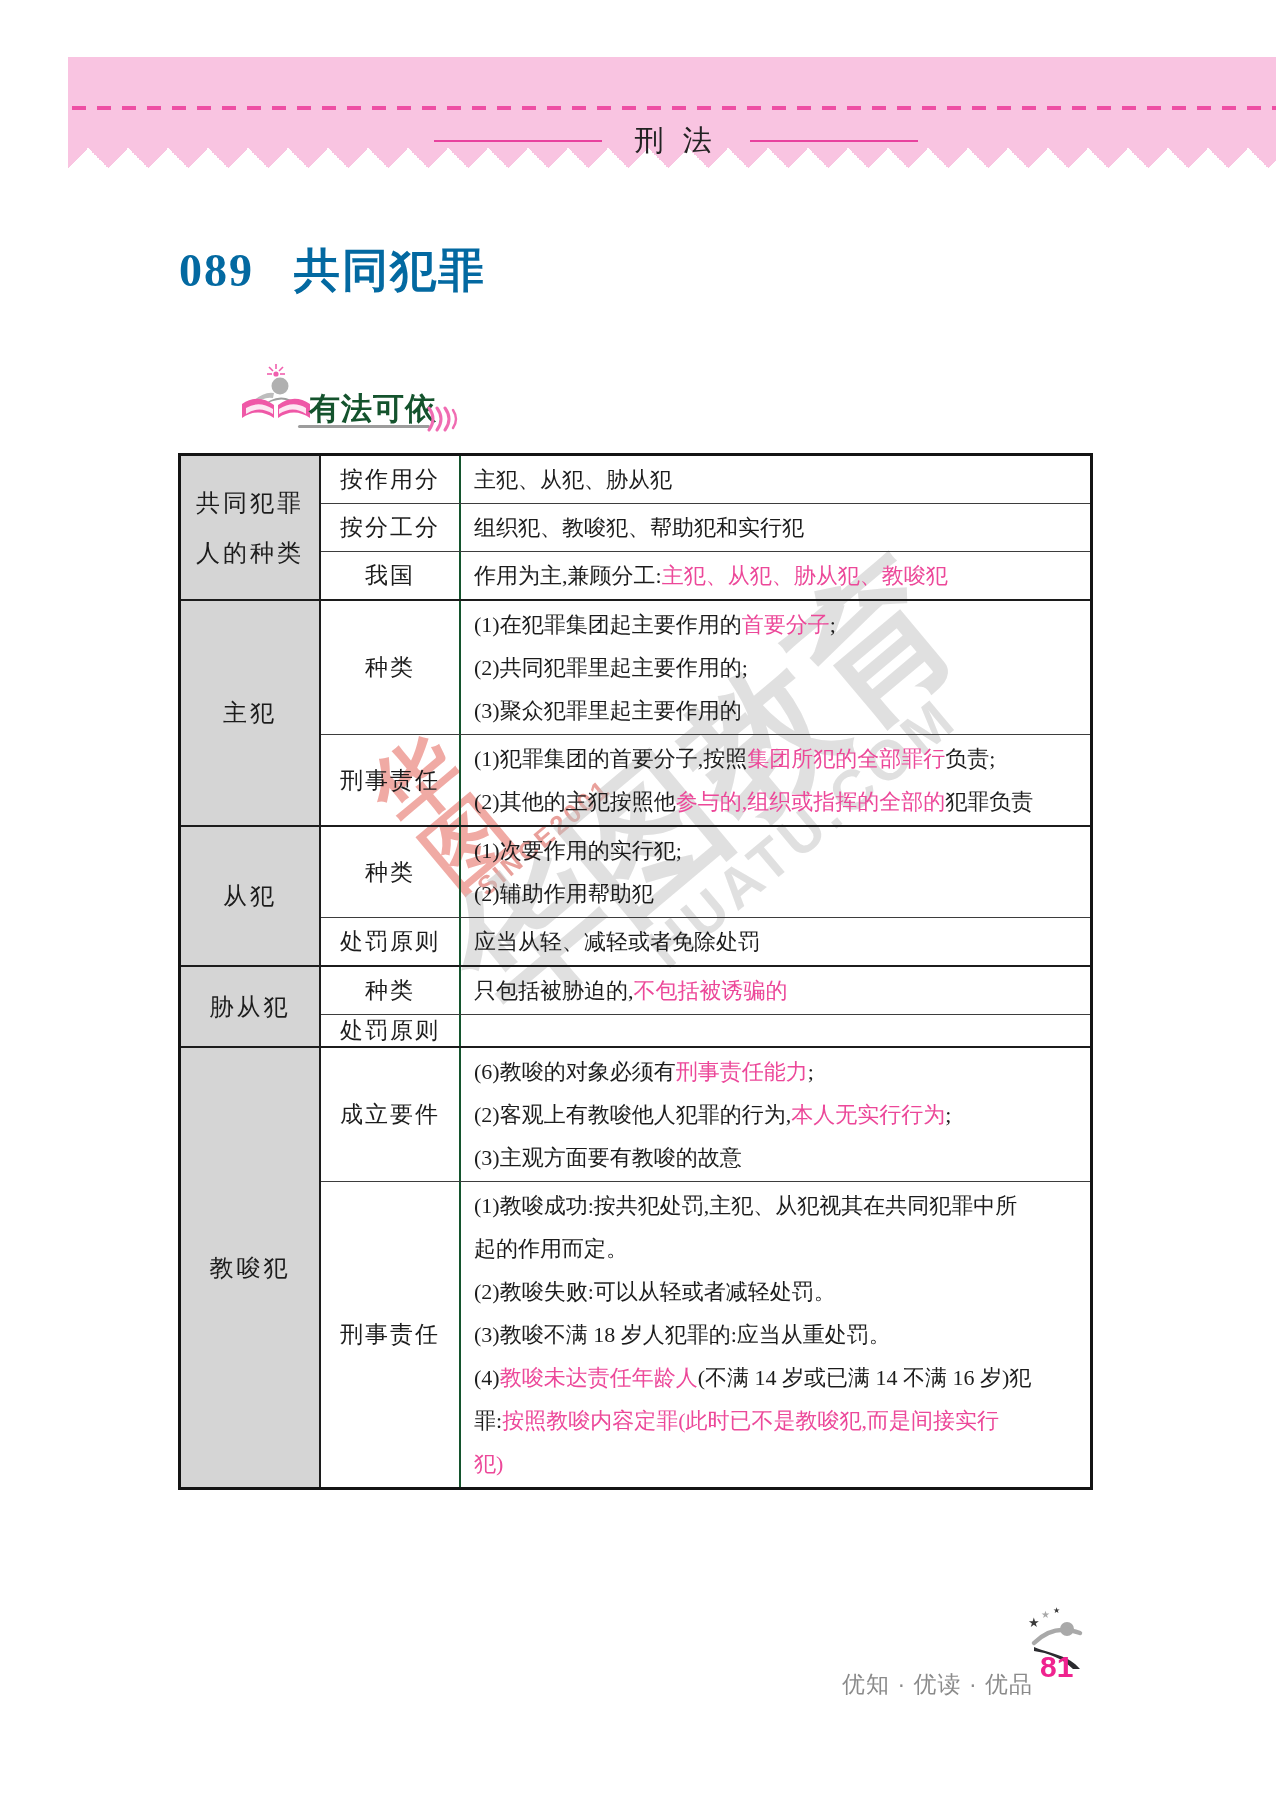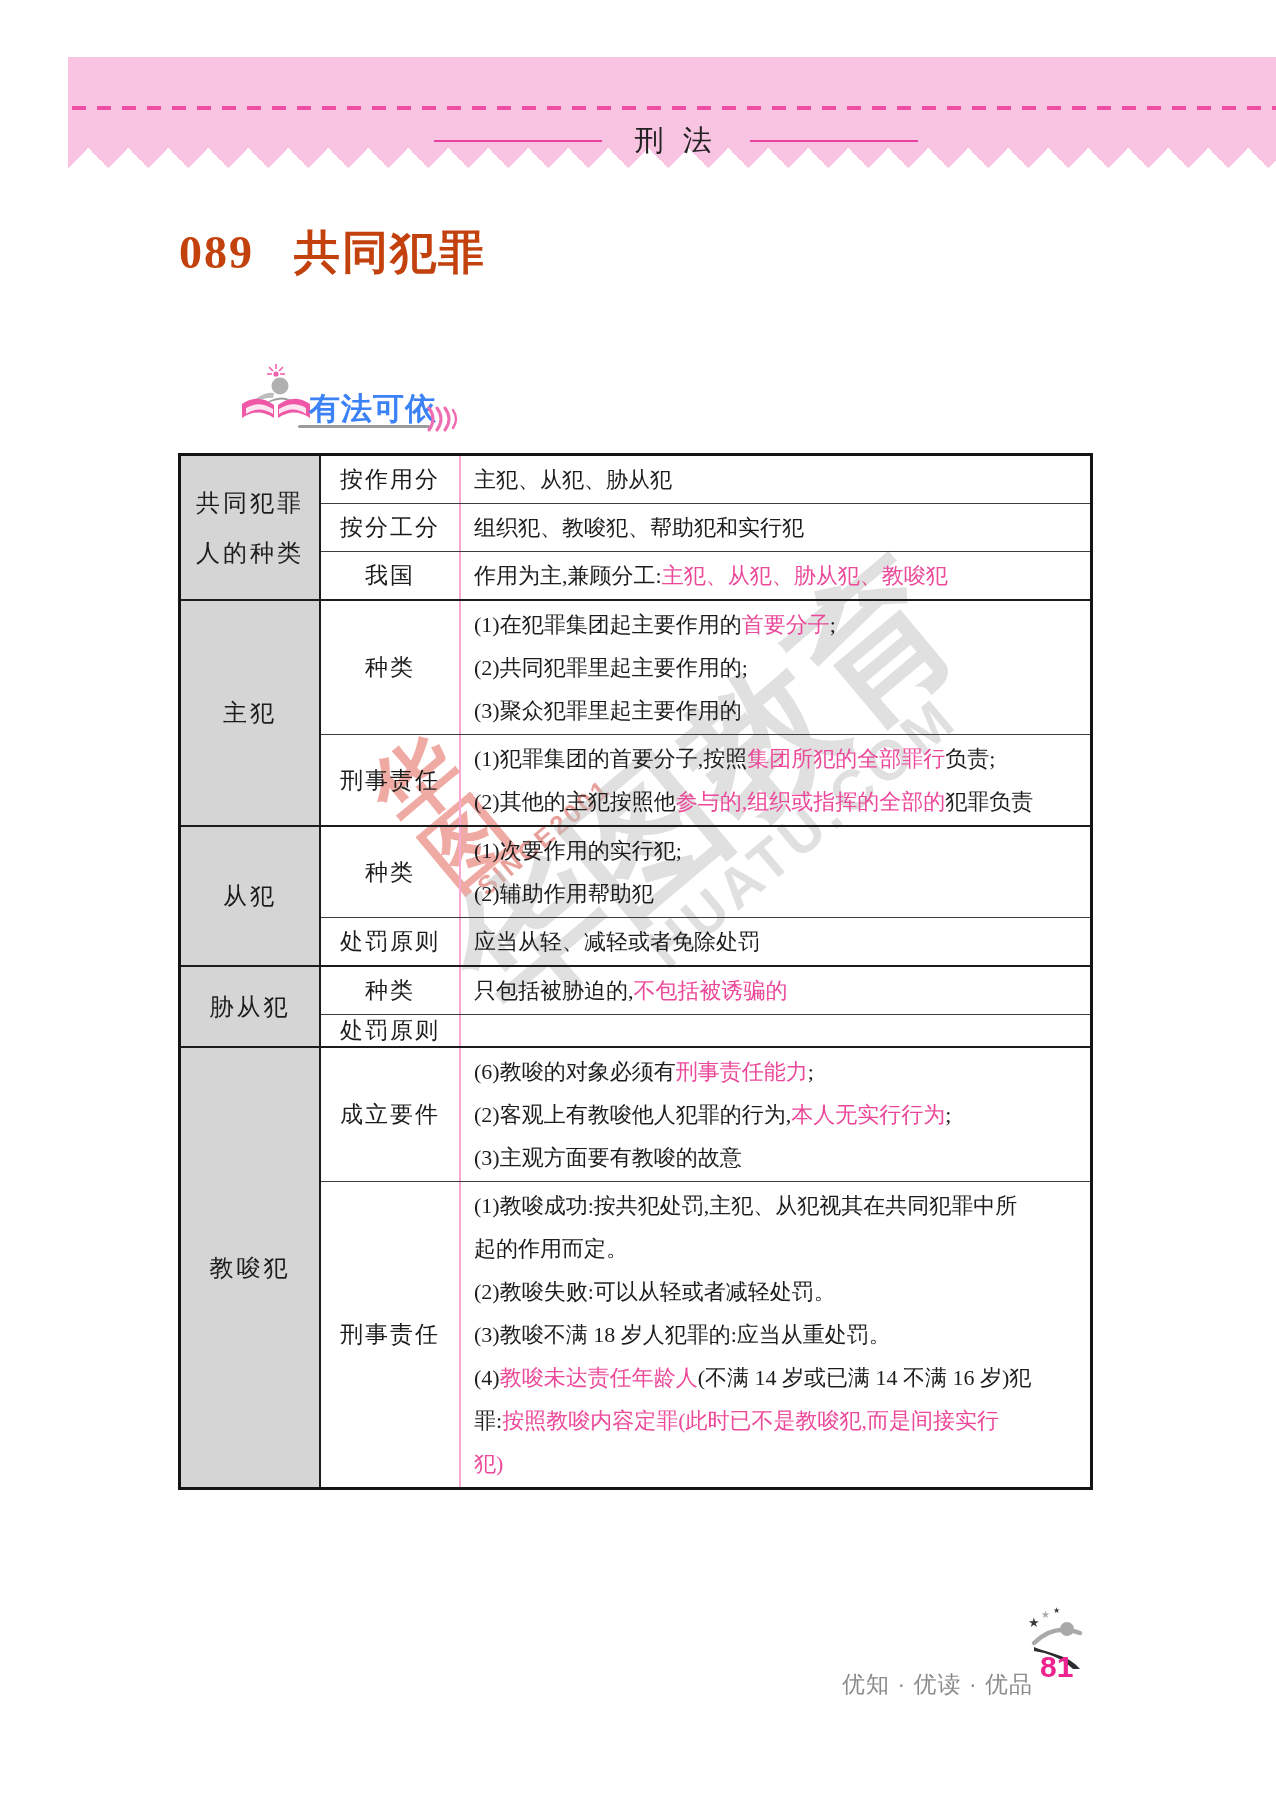--- a/index.html
+++ b/index.html
@@ -13,31 +13,31 @@
   .band-main{height:91px;background:#f9c4e1;position:relative;}
   .band-dash{position:absolute;left:4px;right:4px;top:49px;height:4px;
     background:repeating-linear-gradient(90deg,#ee4fa4 0 14px,transparent 14px 25px);}
   .band-zig{height:20px;
     background:conic-gradient(from 135deg at 50% 0,#ffffff 90deg,#f9c4e1 0) 0 0/40px 20px repeat-x;}
   .band-title-row{position:absolute;left:0;right:0;top:64px;display:flex;
     align-items:center;justify-content:center;gap:32px;z-index:3;}
   .band-line{width:168px;height:2px;background:#e8429e;}
   .band-label{font-size:29px;color:#222;letter-spacing:6px;}
   
-  .doc-title{position:absolute;left:179px;top:222px;font-weight:bold;color:#c2410c;
+  .doc-title{position:absolute;left:179px;top:240px;font-weight:bold;color:#0369a1;
     font-size:46px;display:flex;align-items:baseline;}
   .doc-title .num{letter-spacing:2px;}
   .doc-title .txt{margin-left:40px;letter-spacing:2px;}
   
   .badge{position:absolute;left:240px;top:358px;width:230px;height:78px;}
   .badge-underline{position:absolute;left:58px;top:67px;width:132px;height:3px;
     background:#9c9c9c;border-radius:2px;}
   .badge-icon{position:absolute;left:0;top:4px;}
   .badge-label{position:absolute;left:69px;top:30px;font-size:31px;font-weight:bold;
-    color:#3b82f6;font-family:"Liberation Sans","DejaVu Sans",sans-serif;letter-spacing:1px;text-align:right;}
+    color:#14532d;font-family:"Liberation Sans","DejaVu Sans",sans-serif;letter-spacing:1px;text-align:right;}
   .badge-chevrons{position:absolute;left:186px;top:48px;}
   
   .watermark{position:absolute;left:0;top:0;width:1276px;height:1800px;z-index:1;pointer-events:none;}
   .wm-seal{position:absolute;left:392px;top:732px;width:100px;font-size:84px;line-height:80px;
     font-weight:bold;color:#e2574c;opacity:.5;text-align:center;transform:rotate(-40deg);
     font-family:"Liberation Sans","DejaVu Sans",sans-serif;}
   .wm-since{position:absolute;left:462px;top:822px;font-size:26px;font-weight:bold;color:#d8544a;
     opacity:.55;letter-spacing:3px;transform:rotate(-40deg);
     font-family:"Liberation Sans","DejaVu Sans",sans-serif;}
   .wm-main{position:absolute;left:405px;top:690px;font-size:148px;font-weight:bold;color:#c2c2c2;
@@ -51,21 +51,21 @@
     border:3px solid #141414;background:transparent;}
   .tgroup{display:flex;}
   .tgroup + .tgroup{border-top:2px solid #1c1c1c;}
   .ghead{width:138px;flex:0 0 138px;background:#d5d5d5;border-right:2px solid #1c1c1c;
     display:flex;flex-direction:column;align-items:center;justify-content:center;
     font-size:24px;letter-spacing:3px;}
   .ghline{line-height:50px;height:50px;}
   .gbody{flex:1;display:flex;flex-direction:column;min-width:0;}
   .trow{display:flex;flex:1;}
   .trow + .trow{border-top:1px solid #3d3d3d;}
-  .tlabel{width:138px;flex:0 0 138px;border-right:2px solid #f9a8d4;
+  .tlabel{width:138px;flex:0 0 138px;border-right:2px solid #14532d;
     display:flex;align-items:center;justify-content:center;font-size:23px;letter-spacing:2px;}
   .tcontent{flex:1;min-width:0;padding:2px 0 2px 13px;display:flex;flex-direction:column;
     justify-content:flex-end;}
   .tline{height:43px;line-height:43px;font-size:22px;white-space:nowrap;letter-spacing:0;}
   .pink{color:#ec4899;}
   
   .footer-slogan{position:absolute;right:243px;top:1637px;font-size:23px;color:#8a8a8a;
     letter-spacing:1px;font-family:"Liberation Sans","DejaVu Sans",sans-serif;margin-top:32px;}
   .footer-logo{position:absolute;left:1026px;top:1603px;}
   .page-number{position:absolute;left:1040px;top:1650px;font-size:30px;font-weight:bold;

